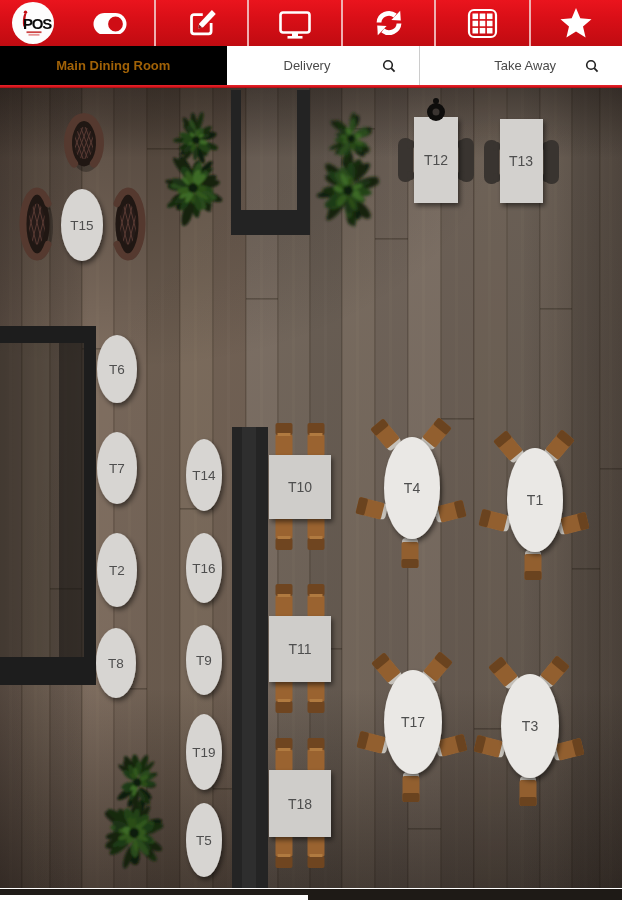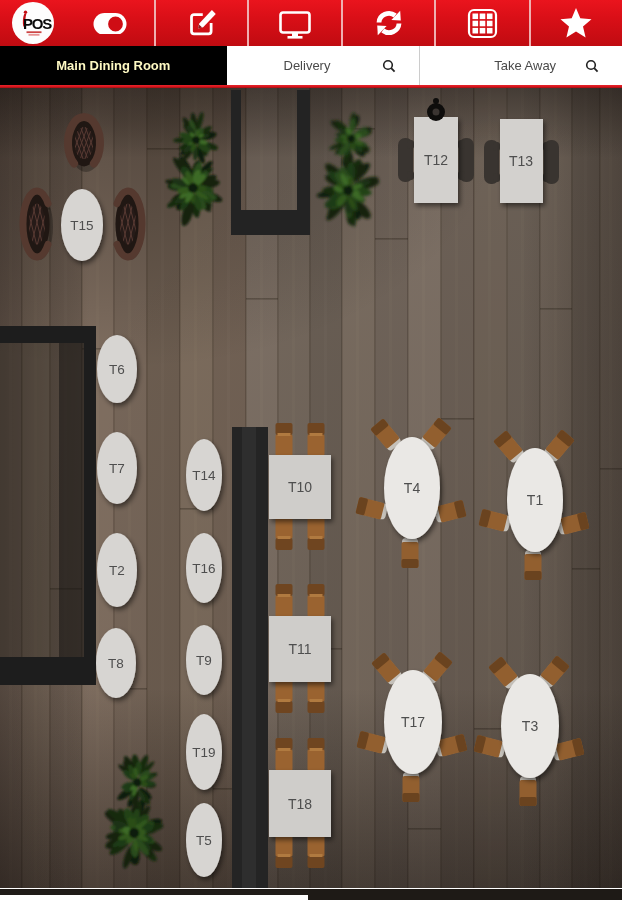--- a/index.html
+++ b/index.html
@@ -2,21 +2,21 @@
 <html><head>
 <meta charset="utf-8">
 <style>
   html,body{margin:0;padding:0;background:#fff;}
   #app{position:relative;width:622px;height:900px;overflow:hidden;font-family:"Liberation Sans",sans-serif;background:#fff;}
   .topbar{position:absolute;left:0;top:0;width:622px;height:38px;display:flex;}
   .seg{height:46px;background:linear-gradient(180deg,#ea141d 0%,#d90f17 40%,#c00b11 100%);position:relative;}
   .seg.sep{border-left:2px solid #efafb0;}
   .icw{position:absolute;top:0;left:0;right:0;bottom:0;display:flex;align-items:center;justify-content:center;}
   .tabs{position:absolute;left:0;top:46px;width:622px;height:39px;background:#fff;display:flex;}
-  .tabb{width:227px;height:39px;background:#000;color:#fef9c3;font-weight:bold;font-size:13px;display:flex;align-items:center;justify-content:center;}
+  .tabb{width:227px;height:39px;background:#000;color:#a16207;font-weight:bold;font-size:13px;display:flex;align-items:center;justify-content:center;}
   .tabw{height:39px;color:#4a4a4a;font-size:13px;position:relative;display:flex;align-items:center;justify-content:center;background:#fff;}
   .tabw .mag{position:absolute;right:23px;top:13px;}
   .redline{position:absolute;left:0;top:85px;width:622px;height:3px;background:linear-gradient(180deg,#e8242b 0%,#d4151c 60%,#9d0f13 100%);}
   .floor{position:absolute;left:0;top:88px;width:622px;height:800px;}
   .botbar{position:absolute;left:0;top:889px;width:622px;height:11px;background:#1e1a16;}
   .botwhite{position:absolute;left:0;top:895px;width:308px;height:5px;background:#fdfdfd;}
 </style>
 </head>
 <body>
 <div id="app">

